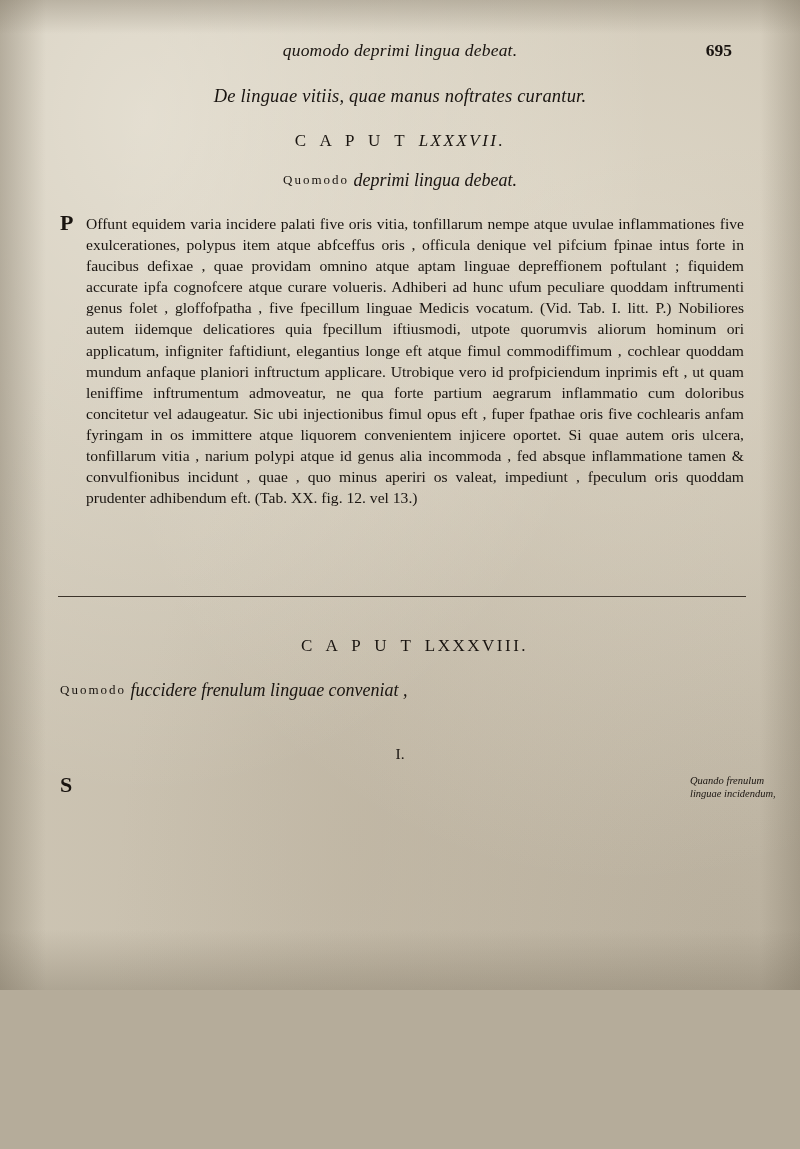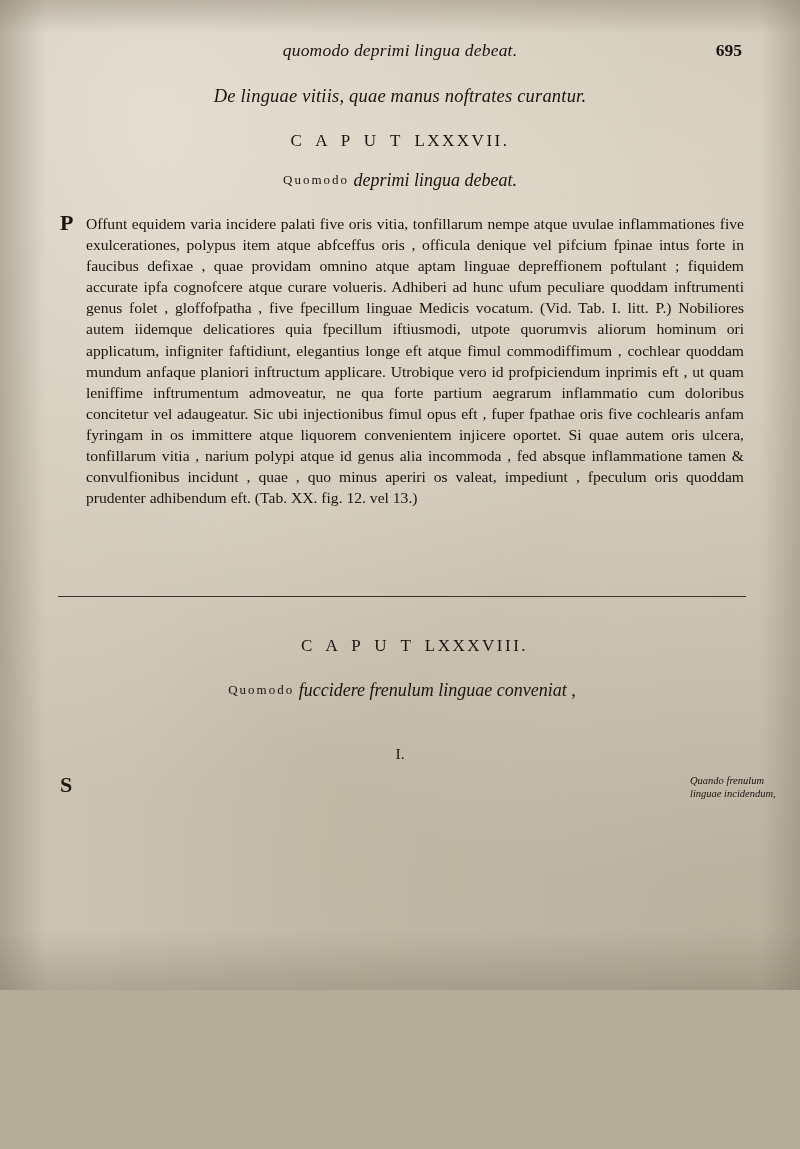--- a/index.html
+++ b/index.html
@@ -46,21 +46,21 @@
   .runhead-title {
     position: absolute;
     left: 0; right: 0;
     text-align: center;
     font-style: italic;
     font-size: 17.5px;
     letter-spacing: 0.2px;
   }
   .runhead-page {
     position: absolute;
-    right: 58px;
+    right: 68px;
     top: 0;
     font-size: 17.5px;
     font-weight: bold;
   }
 
   .secthead {
     position: absolute;
     top: 86px;
     left: 58px;
     right: 58px;
@@ -71,21 +71,21 @@
   }
 
   .caput1 {
     position: absolute;
     top: 131px;
     left: 0; right: 0;
     text-align: center;
     font-size: 17px;
     letter-spacing: 5px;
   }
-  .caput1 .num { letter-spacing: 2.5px; }
+  .caput1 .num { letter-spacing: 2.5px; font-style: italic; }
 
   .subtitle1 {
     position: absolute;
     top: 170px;
     left: 0; right: 0;
     text-align: center;
     font-style: italic;
     font-size: 18px;
   }
   .subtitle1 .lead {
@@ -138,21 +138,21 @@
     letter-spacing: 5px;
     padding-left: 29px;
   }
   .caput2 .num { letter-spacing: 2.5px; }
 
   .subtitle2 {
     position: absolute;
     top: 676px;
     left: 60px;
     width: 684px;
-    text-align: center;
+    text-align: left;
     font-style: italic;
     font-size: 18px;
     line-height: 28px;
   }
   .subtitle2 .lead {
     font-style: normal;
     font-size: 13px;
     letter-spacing: 2px;
     vertical-align: 2px;
   }

